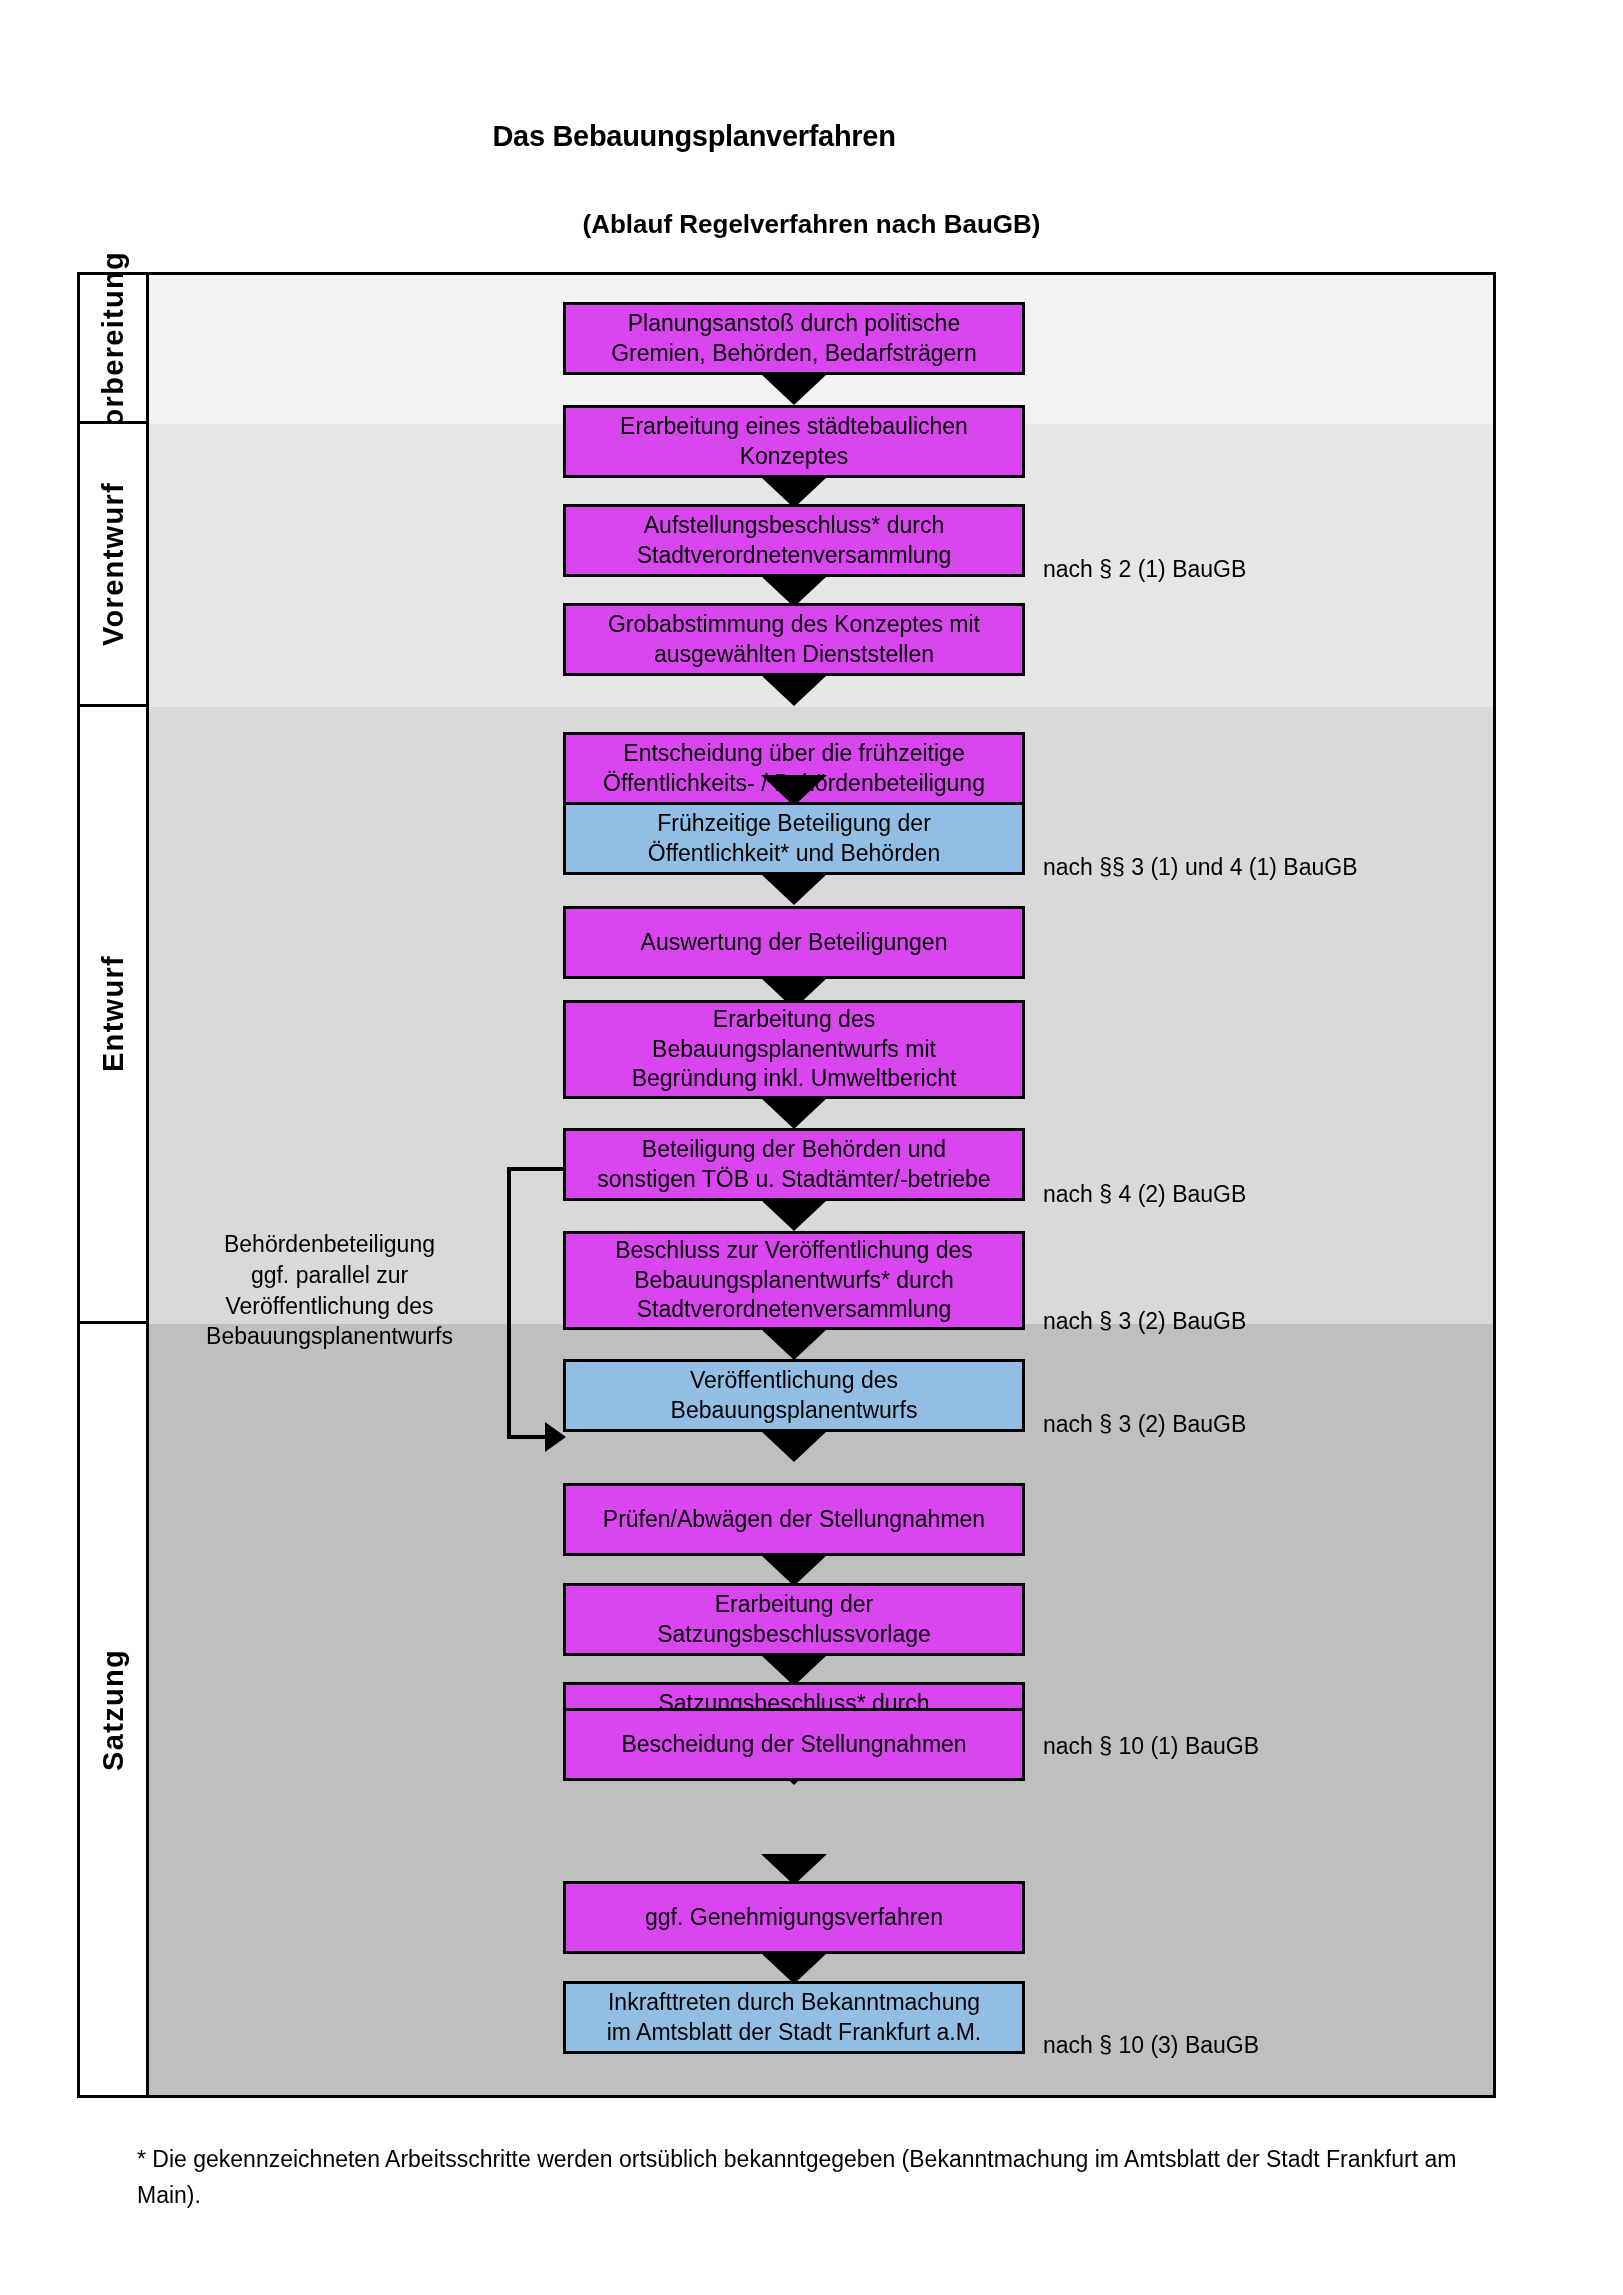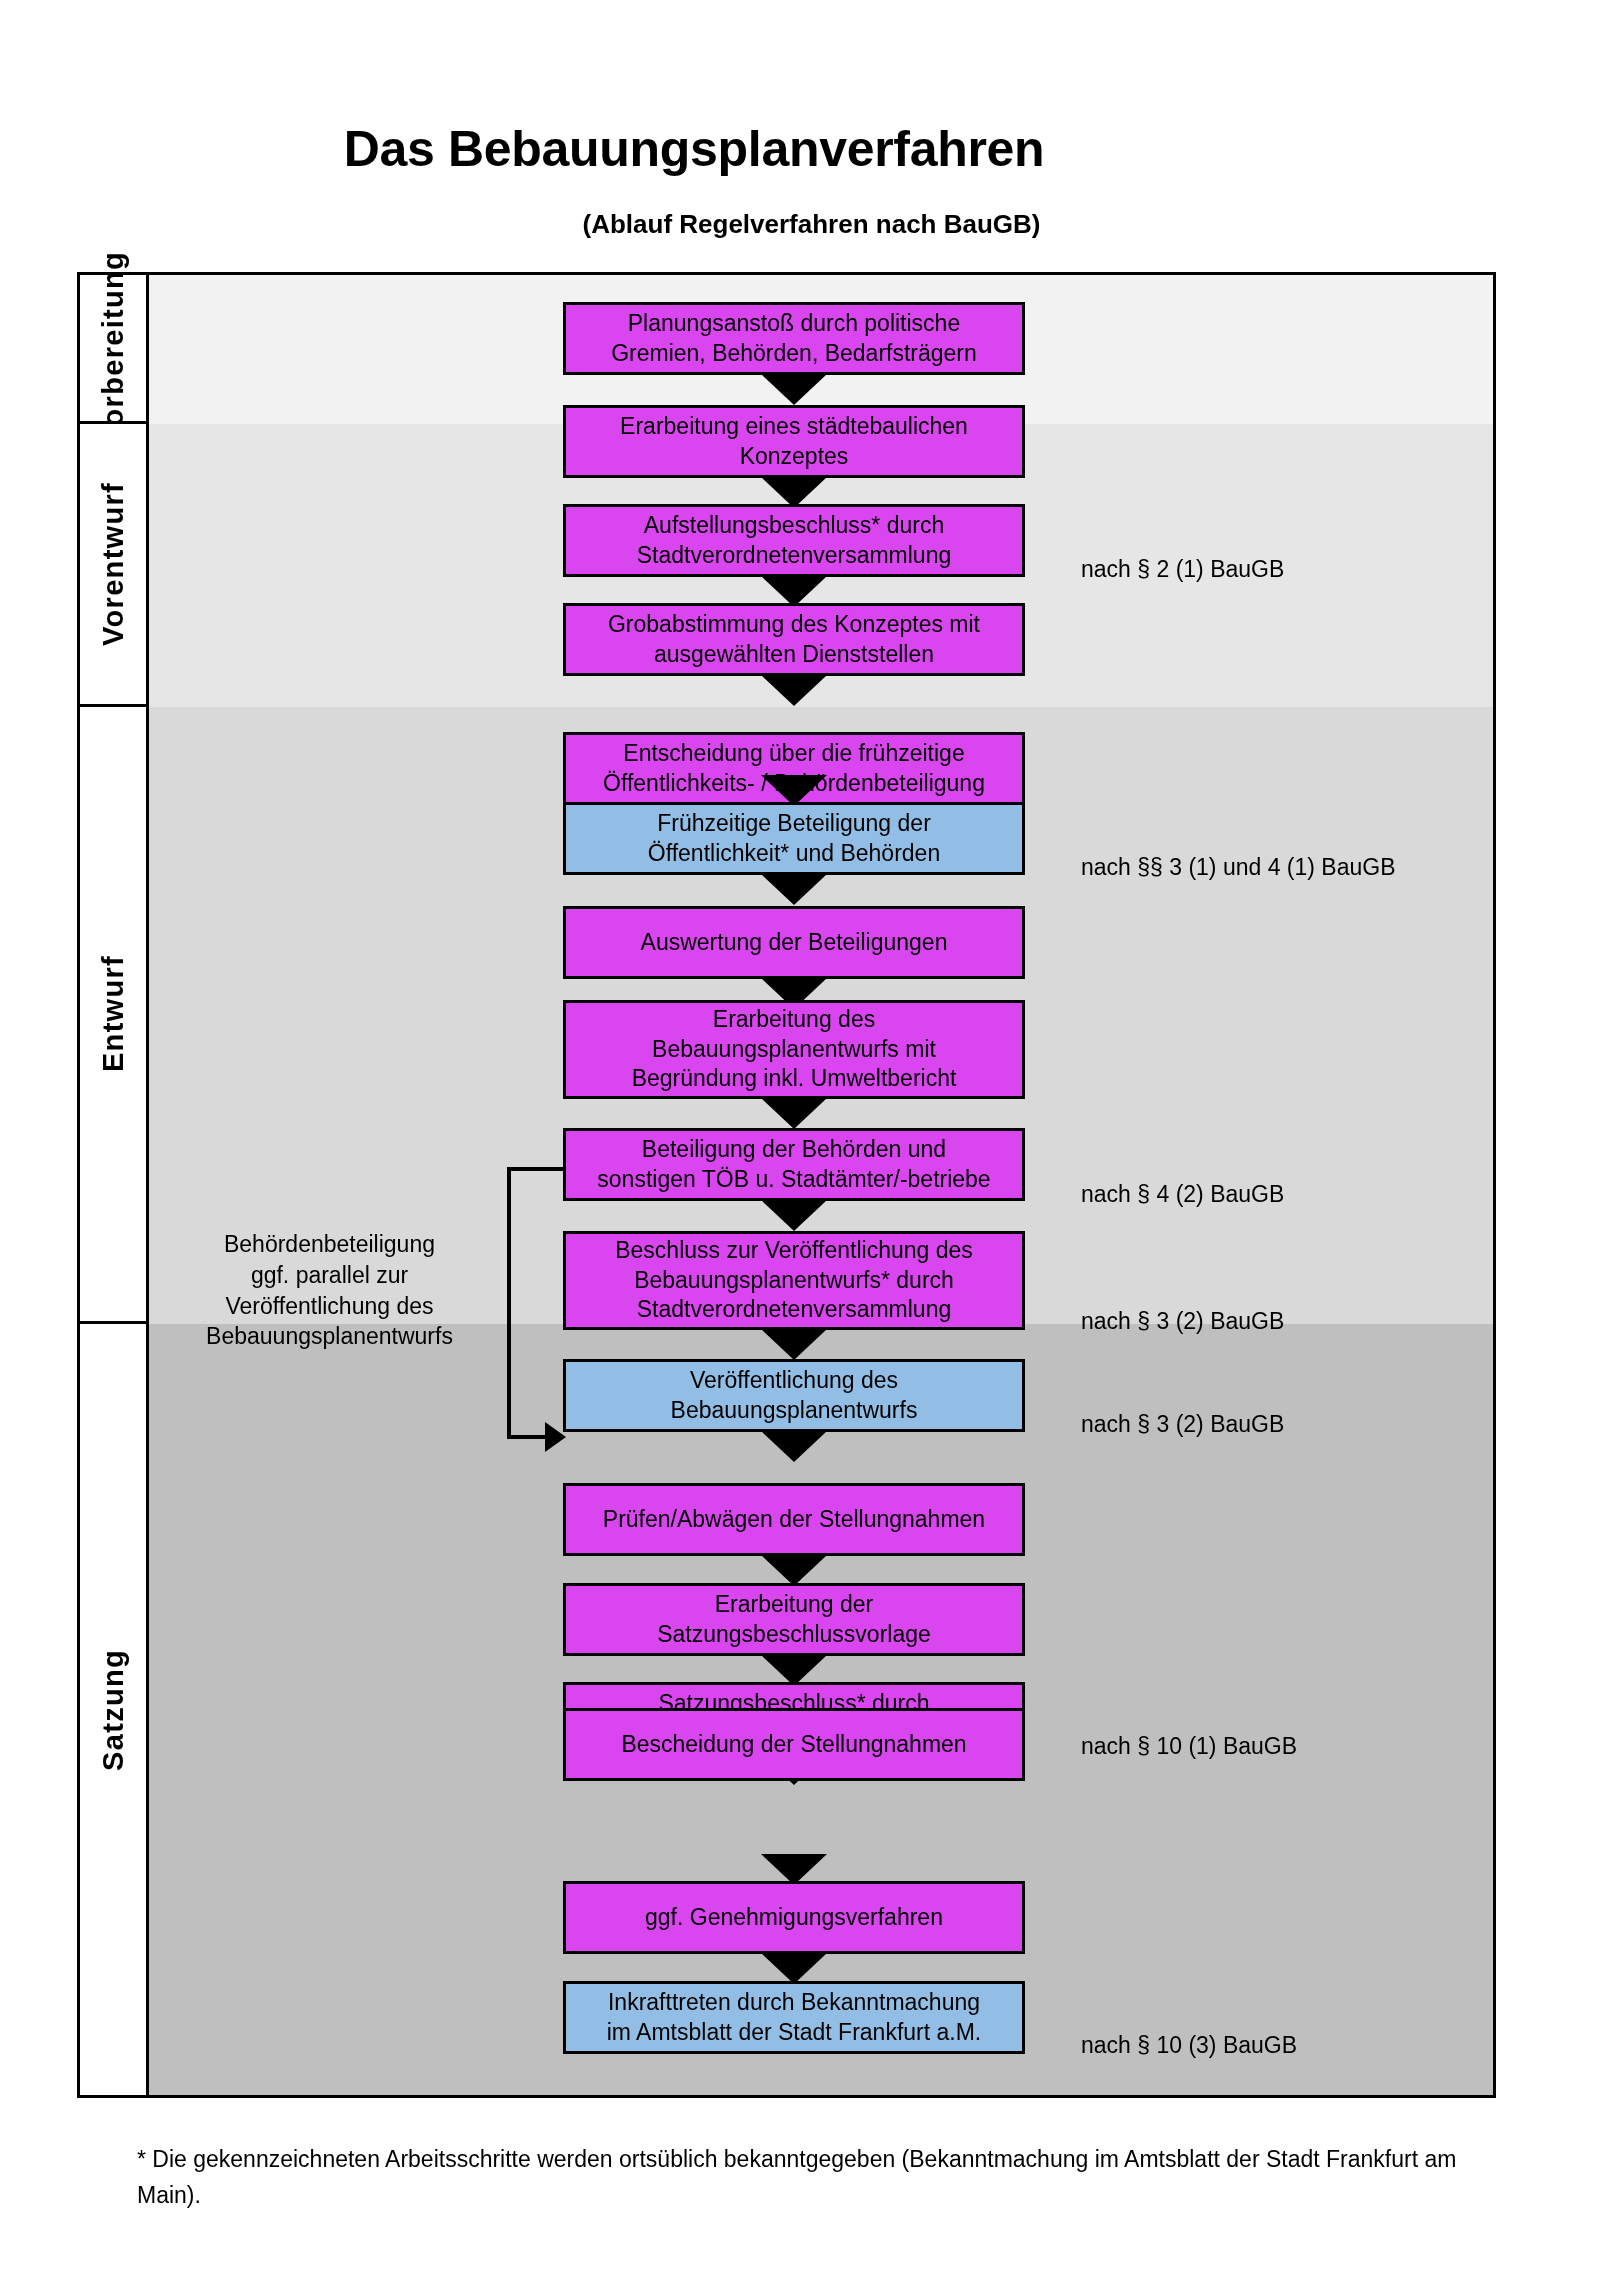--- a/index.html
+++ b/index.html
@@ -14,21 +14,21 @@
     font-family: "Liberation Sans", sans-serif;
     color: #000000;
     overflow: hidden;
   }
 
   
   .title {
     position: absolute;
     left: 0; top: 120px; width: 1388px;
     text-align: center;
-    font-size: 50px;
+    font-size: 29px;
     font-weight: bold;
     letter-spacing: -0.3px;
   }
   .subtitle {
     position: absolute;
     left: 0; top: 209px; width: 1623px;
     text-align: center;
     font-size: 26px;
     font-weight: bold;
   }
@@ -102,21 +102,21 @@
     position: absolute;
     width: 0; height: 0;
     border-left: 33px solid transparent;
     border-right: 33px solid transparent;
     border-top: 31px solid #000;
   }
 
   
   .legal {
     position: absolute;
-    left: 1081px;
+    left: 1043px;
     font-size: 23px;
     white-space: nowrap;
   }
 
   
   .sidenote {
     position: absolute;
     left: 189px;
     width: 281px;
     text-align: center;

